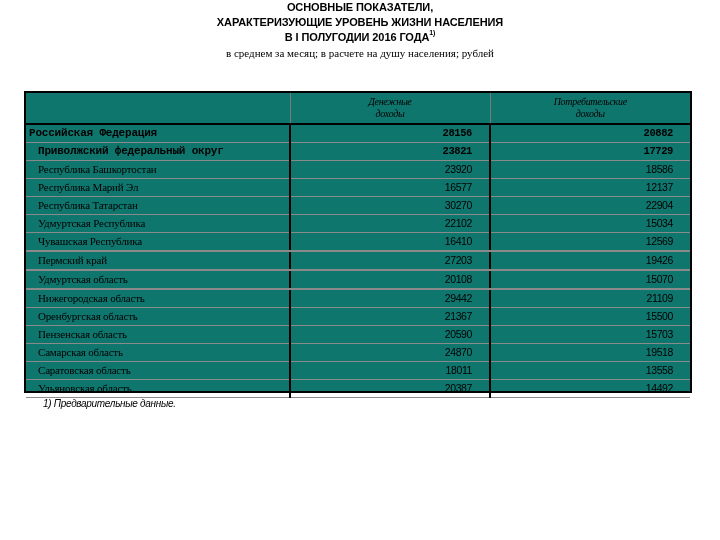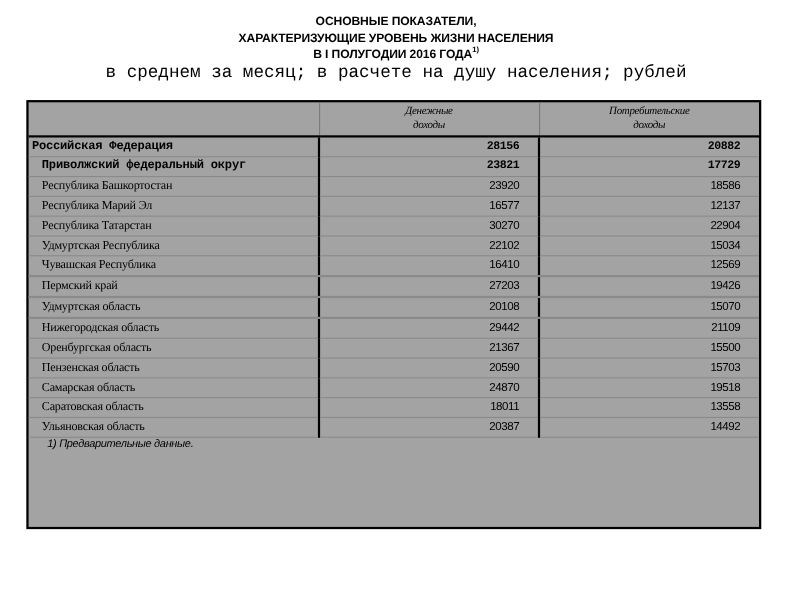--- a/index.html
+++ b/index.html
@@ -11,51 +11,51 @@
       width: 720px;
       height: 540px;
       position: relative;
       overflow: hidden;
       font-family: "Liberation Sans", sans-serif;
       color: #000;
     }
     .title-block {
       position: absolute;
       left: 0;
-      top: 13px;
+      top: 0;
       width: 720px;
       text-align: center;
     }
     .title-line {
       font-family: "Liberation Sans", sans-serif;
       font-weight: bold;
       font-size: 11px;
       line-height: 15px;
       letter-spacing: -0.1px;
     }
     .title-line sup {
       font-size: 7px;
       vertical-align: top;
       line-height: 8px;
       position: relative;
       top: -1px;
     }
     .subtitle {
-      font-family: Liberation Mono, monospace;
-      font-size: 16px;
+      font-family: Liberation Serif, serif;
+      font-size: 11px;
       line-height: 14px;
       margin-top: 1px;
     }
     .table-wrap {
       position: absolute;
       left: 24px;
       top: 91px;
       width: 668px;
-      height: 390px;
-      background: #a3a3a3;
+      height: 302px;
+      background: #0f766e;
       border: 2px solid #000;
       box-sizing: border-box;
     }
     table.data {
       border-collapse: collapse;
       width: 664px;
       table-layout: fixed;
       font-family: "Liberation Serif", serif;
       font-size: 11px;
     }

